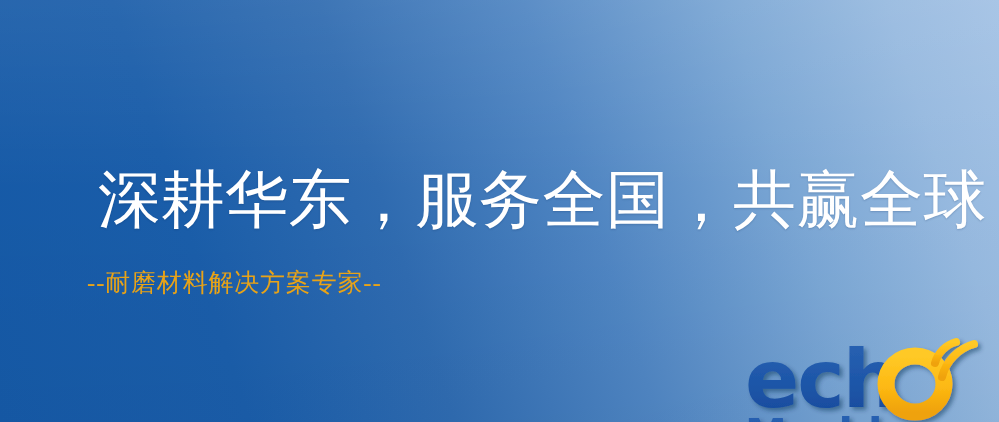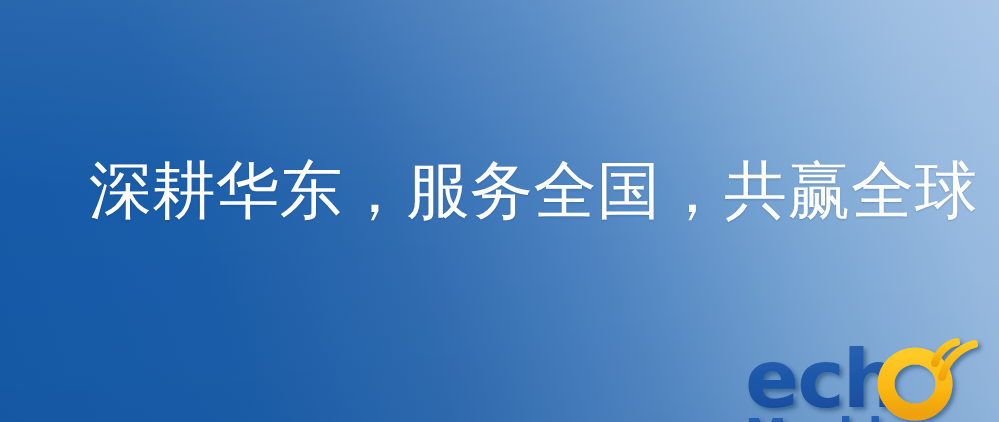--- a/index.html
+++ b/index.html
@@ -36,21 +36,21 @@
         rgba(255,255,255,0.0) 45%,
         rgba(0,0,0,0.02) 100%);
     pointer-events: none;
   }
 
   
   .headline {
     position: absolute;
     left: 83px;
     top: 151px;
-    margin: 6px;
+    margin: 15px;
     font-family: "Liberation Serif", "DejaVu Serif", serif;
     font-size: 63px;
     font-weight: 400;
     line-height: 1.08;
     color: #ffffff;
     letter-spacing: 0.5px;
     white-space: nowrap;
     text-shadow: 0 1px 2px rgba(10,40,85,0.22);
     z-index: 3;
   }
@@ -88,20 +88,21 @@
     overflow: visible;
   }
 </style>
 </head>
 <body>
 
 <div id="banner">
 
   <h1 class="headline">深耕华东，服务全国，共赢全球</h1>
 
+  <p class="subtitle">--耐磨材料解决方案专家--</p>
 
   <div class="logo">
     <svg viewBox="0 0 252 122" xmlns="http://www.w3.org/2000/svg" aria-hidden="true">
       <defs>
         <filter id="logoShadow" x="-30%" y="-30%" width="170%" height="170%">
           <feDropShadow dx="3" dy="3" stdDeviation="2.2" flood-color="#0c2a50" flood-opacity="0.45"></feDropShadow>
         </filter>
         <linearGradient id="goldGrad" x1="0" y1="0" x2="0" y2="1">
           <stop offset="0%" stop-color="#ffc926"></stop>
           <stop offset="55%" stop-color="#fdb913"></stop>

